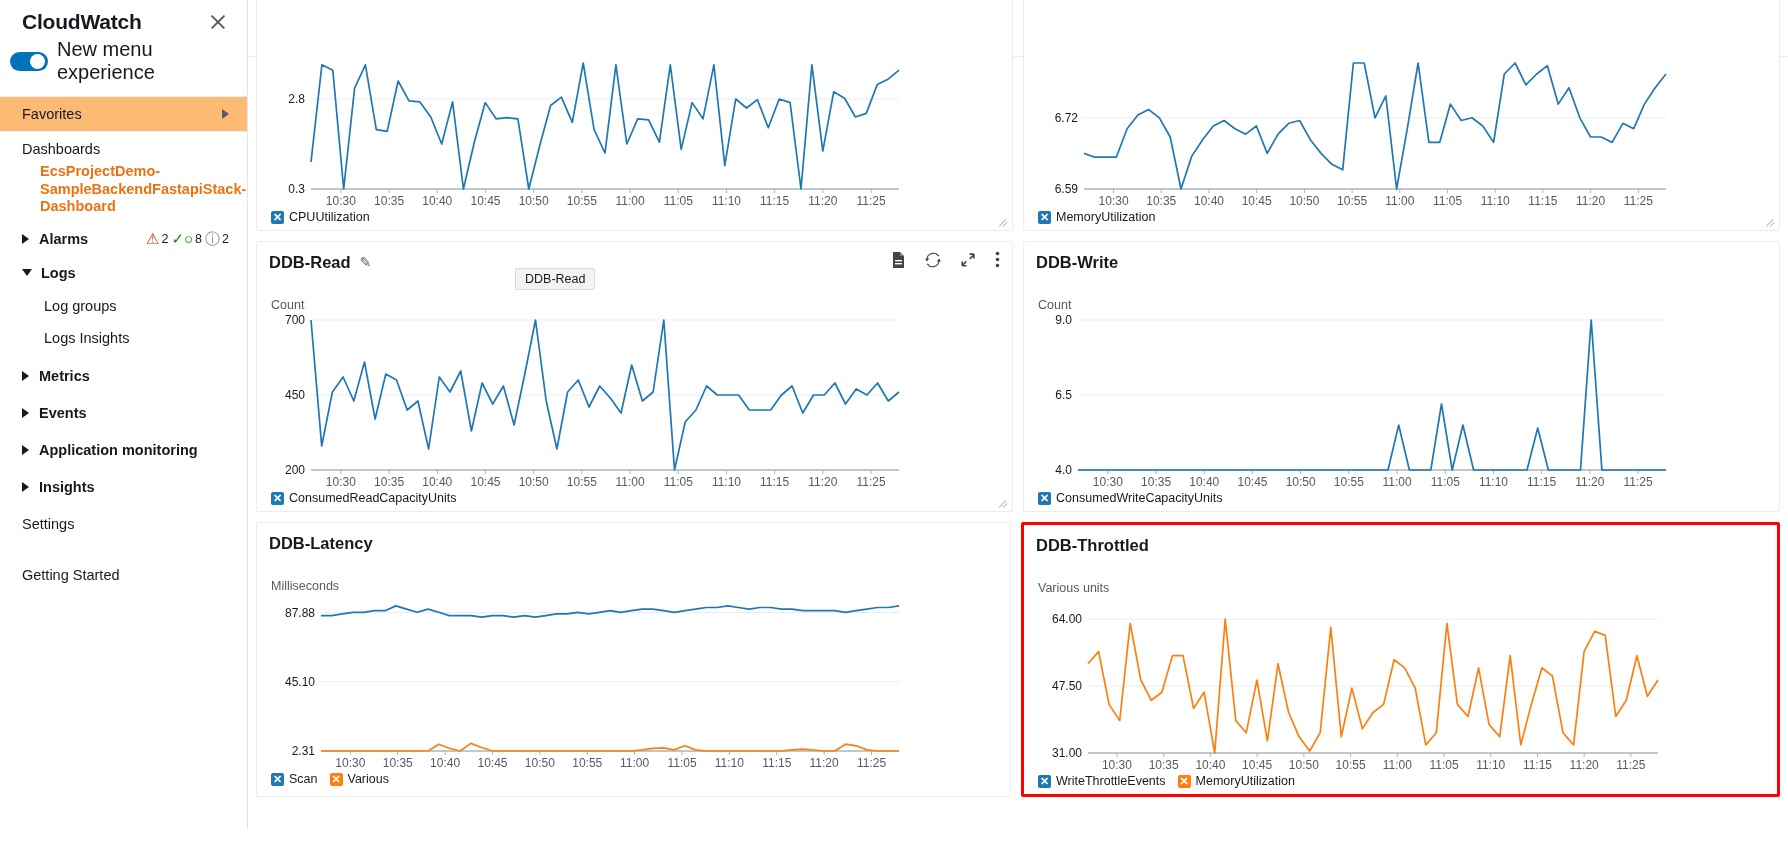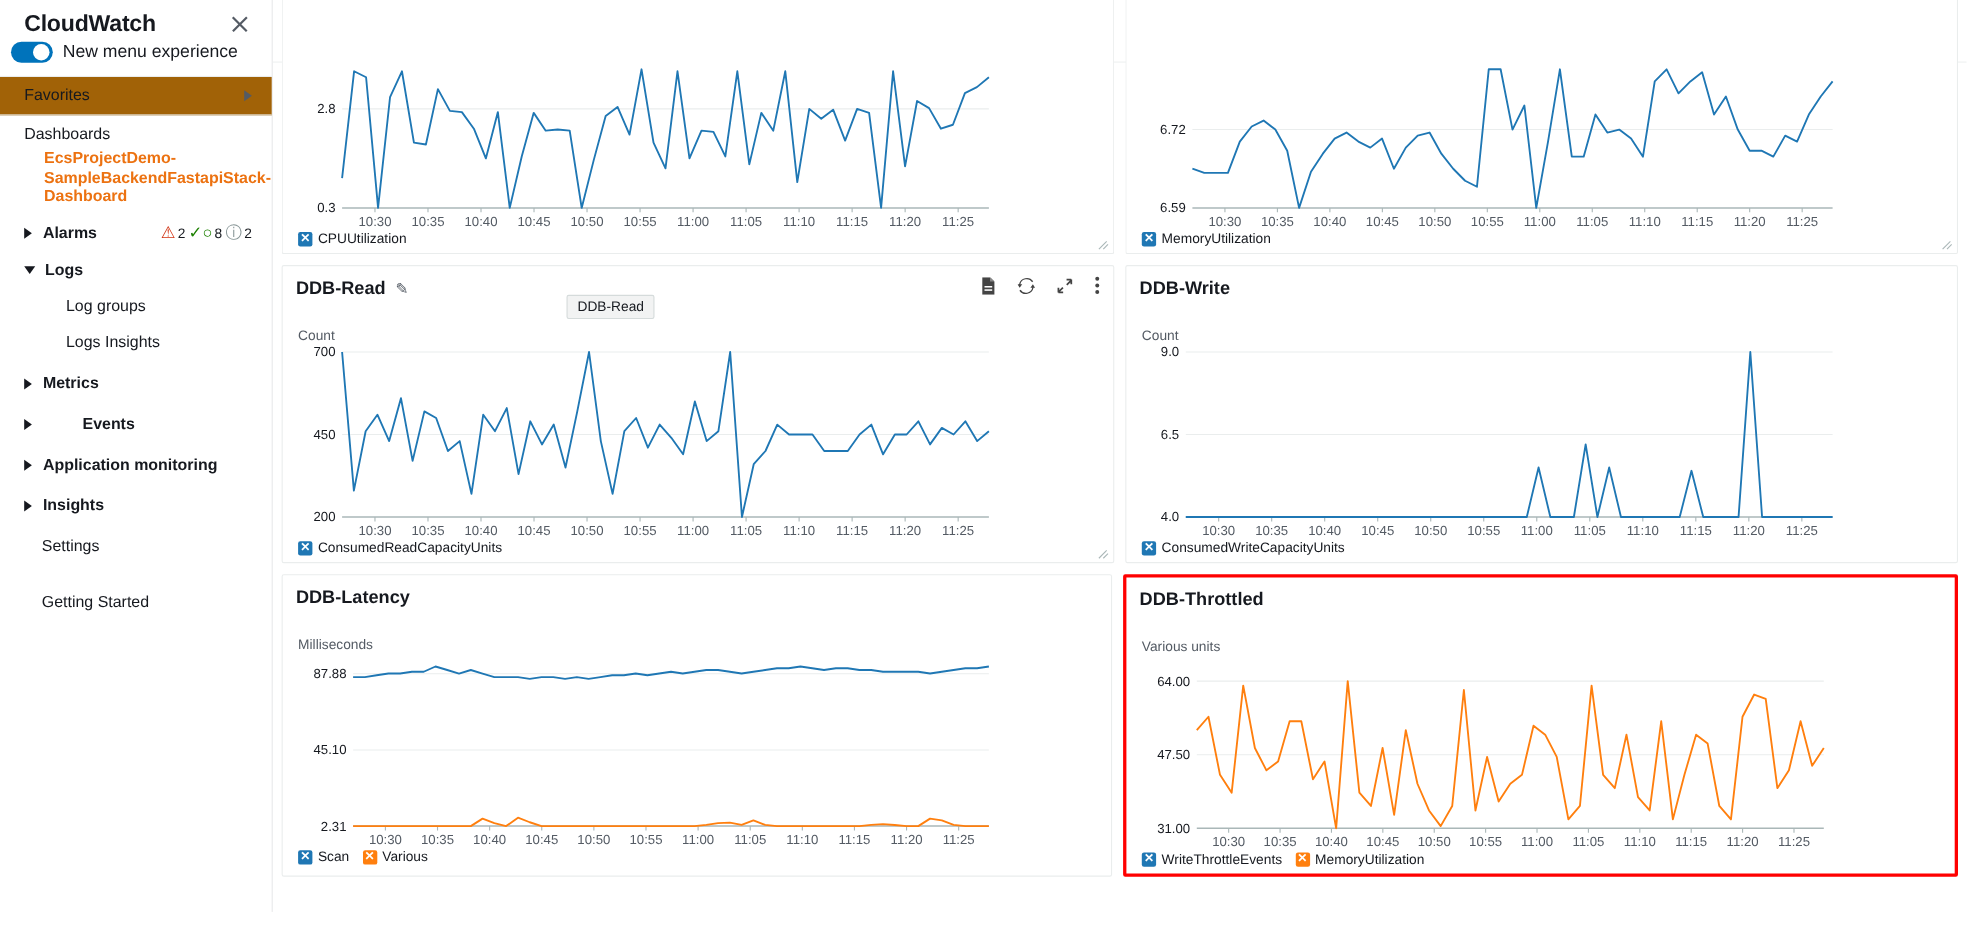--- a/index.html
+++ b/index.html
@@ -41,46 +41,46 @@
     padding: 2px 18px 12px 10px;
   }
   .switch {
     width: 38px; height: 19px; border-radius: 10px;
     background: #0073bb; position: relative; flex: 0 0 38px; cursor: pointer;
   }
   .switch .knob {
     position: absolute; top: 2px; left: 20px;
     width: 15px; height: 15px; border-radius: 50%; background: #fff;
   }
-  .sb-toggle-label { font-size: 16px; color: #16191f; text-align: center; }
+  .sb-toggle-label { font-size: 20px; color: #16191f; }
 
   .sb-div { height: 1px; background: #eaeded; }
 
   .sb-row {
     display: flex; align-items: center;
     padding: 9px 18px 9px 22px;
     font-size: 14.5px; color: #16191f; cursor: pointer;
   }
-  .sb-row.fav { background: #a16207; justify-content: space-between; border-bottom:1px solid #eaeded; }
+  .sb-row.fav { background: #fdba74; justify-content: space-between; border-bottom:1px solid #eaeded; }
   .sb-row.bold { font-weight: bold; }
   .sb-row .caret-r {
     width: 0; height: 0; border-left: 7px solid #545b64;
     border-top: 5px solid transparent; border-bottom: 5px solid transparent;
   }
   .caret-r-sm {
     width: 0; height: 0; border-left: 7px solid #16191f;
     border-top: 5px solid transparent; border-bottom: 5px solid transparent;
     margin-right: 10px; flex: 0 0 7px;
   }
   .caret-d-sm {
     width: 0; height: 0; border-top: 7px solid #16191f;
     border-left: 5px solid transparent; border-right: 5px solid transparent;
     margin-right: 9px; flex: 0 0 10px;
   }
-  .sb-sub { padding-left: 44px; font-size: 14.5px; color:#16191f; padding-top:8px; padding-bottom:8px; cursor:pointer;margin-left:16px;}
+  .sb-sub { padding-left: 44px; font-size: 14.5px; color:#16191f; padding-top:8px; padding-bottom:8px; cursor:pointer;}
   .dash-link {
     color: #ec7211; font-weight: bold; font-size: 14.5px; line-height: 17.5px;
     padding: 2px 12px 6px 40px; cursor: pointer;
   }
   .alarm-counts { display:flex; align-items:center; gap:3px; margin-left:auto; }
   .ac { display:flex; align-items:center; gap:2px; font-size:12.5px; color:#16191f; font-weight:normal;}
   .tri-warn { color:#d13212; font-size:15px; line-height:1; }
   .ok-circle { color:#1d8102; font-size:15px; line-height:1; }
   .ins-circle { color:#879596; font-size:15px; line-height:1; }
 
@@ -236,21 +236,21 @@
       <span class="caret-d-sm"></span>
       <span>Logs</span>
     </div>
     <div class="sb-sub">Log groups</div>
     <div class="sb-sub">Logs Insights</div>
 
     <div class="sb-row bold" style="padding-top:14px;">
       <span class="caret-r-sm"></span>
       <span>Metrics</span>
     </div>
-    <div class="sb-row bold" style="padding-top:12px;gap:36px;">
+    <div class="sb-row bold" style="padding-top:12px;">
       <span class="caret-r-sm"></span>
       <span>Events</span>
     </div>
     <div class="sb-row bold" style="padding-top:12px;">
       <span class="caret-r-sm"></span>
       <span>Application monitoring</span>
     </div>
     <div class="sb-row bold" style="padding-top:12px;">
       <span class="caret-r-sm"></span>
       <span>Insights</span>

